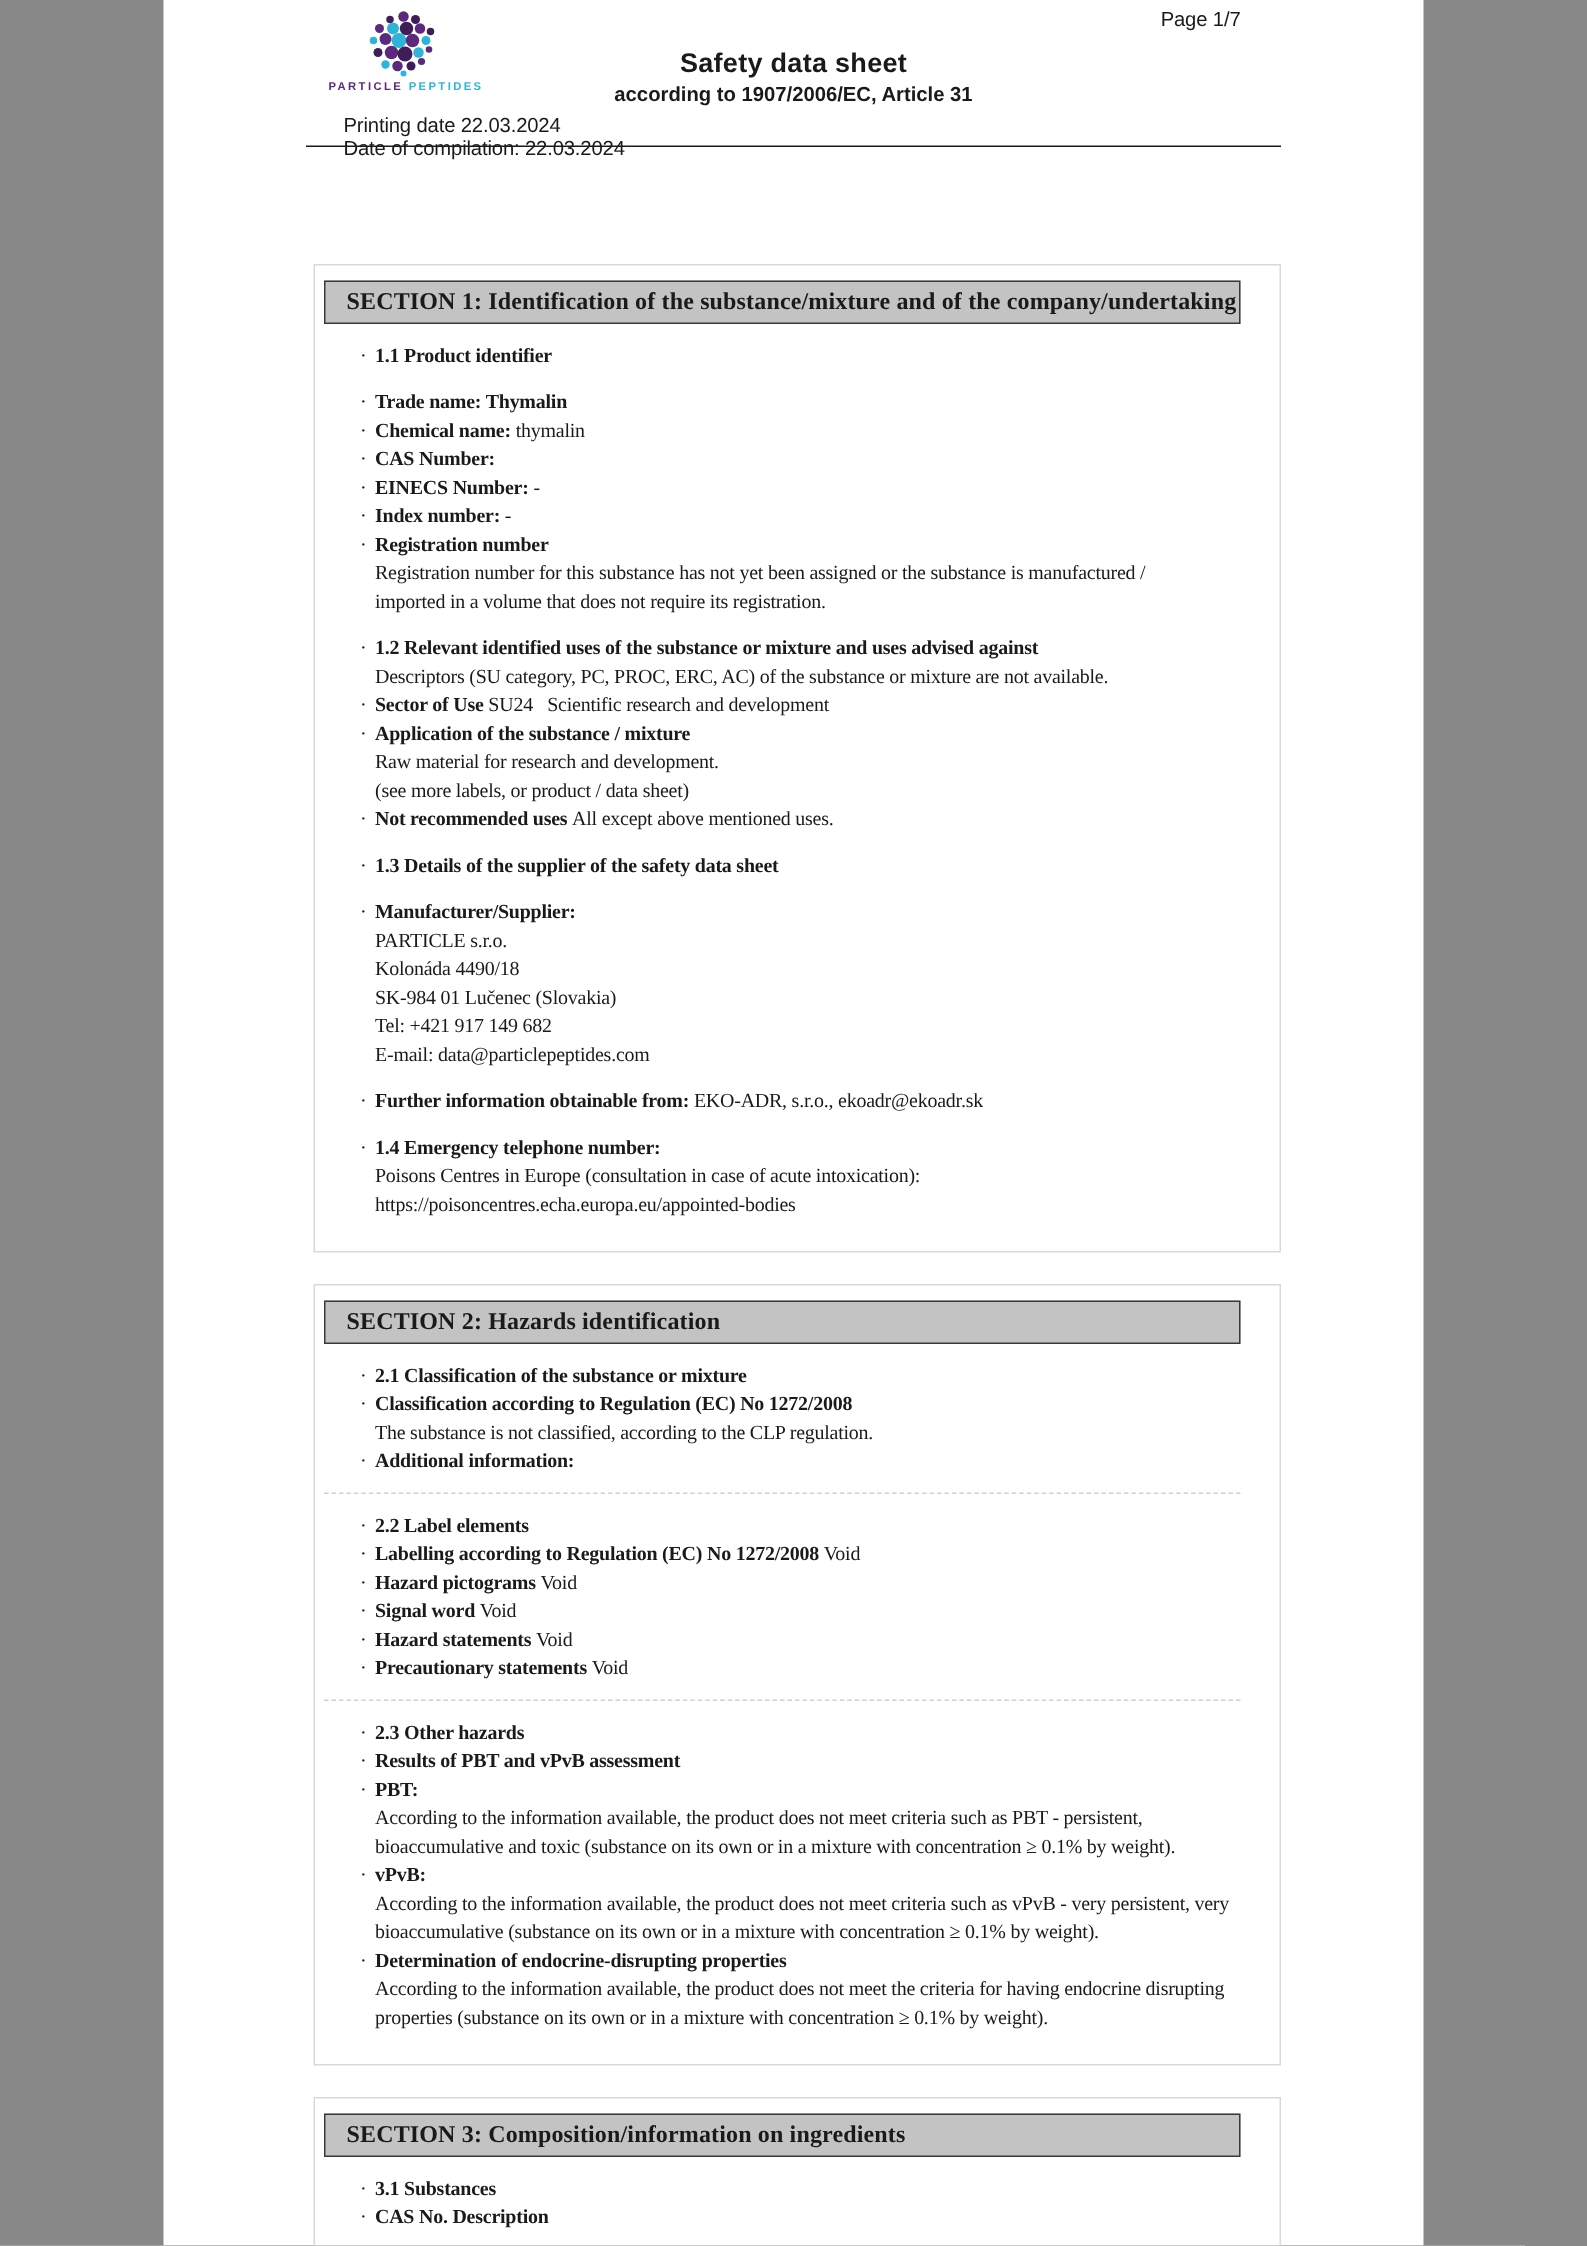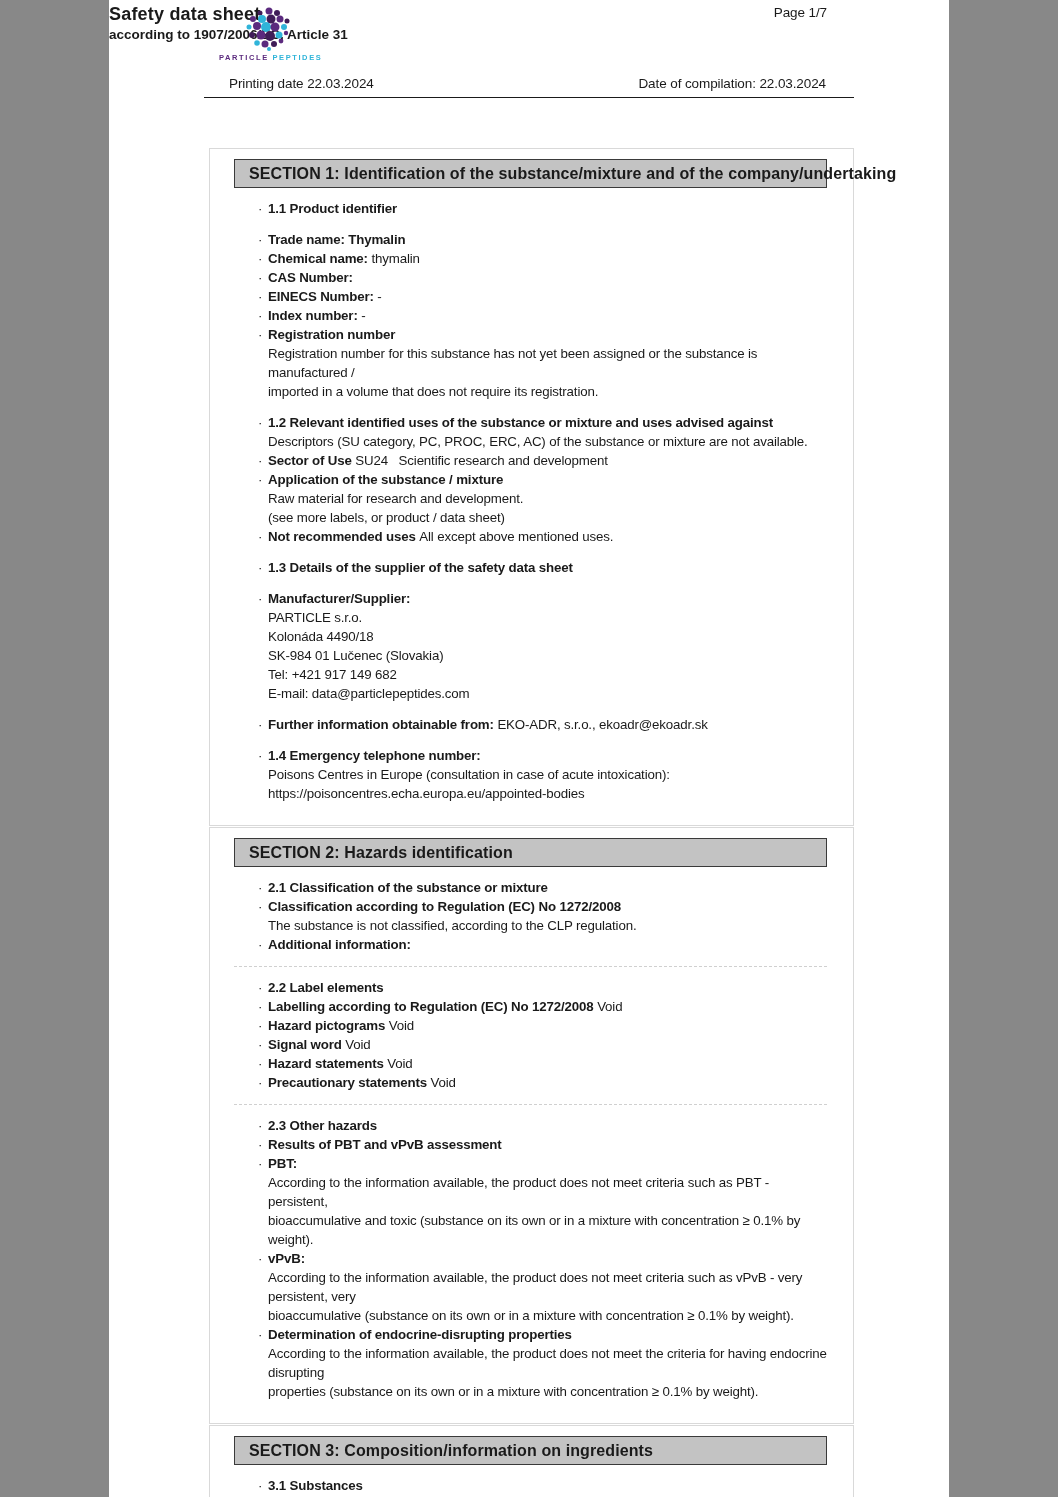--- a/index.html
+++ b/index.html
@@ -24,39 +24,40 @@
   .logo svg{display:block;margin:0 auto;}
   .logo-text{
     font-size:7.5px;font-weight:700;letter-spacing:1.6px;white-space:nowrap;
     margin-top:1px;
   }
   .logo-text .w1{color:var(--logo-purple,#5b2a7e);}
   .logo-text .w2{color:var(--logo-cyan,#2fb4d9);}
   .c-p1{fill:var(--logo-purple,#5b2a7e);}
   .c-p2{fill:var(--logo-dark,#3f1d58);}
   .c-c1{fill:var(--logo-cyan,#2fb4d9);}
-  .titles{padding-top:4px;}
+  .titles{padding-top:32px;text-align:center;}
   .doc-title{font-size:18px;font-weight:700;letter-spacing:0.2px;}
   .doc-subtitle{font-size:13.5px;font-weight:700;margin-top:2px;}
   .dates-row{
     position:absolute;top:76px;left:120px;right:123px;
     display:flex;justify-content:space-between;
-    font-size:13.5px;letter-spacing:-0.1px;
+    font-size:13.5px;letter-spacing:-0.1px;flex-direction:column;
   }
   .top-rule{
     position:absolute;top:97px;left:95px;right:95px;
     border-top:1.5px solid var(--rule-dark,#1a1a1a);
   }
   
   main{padding:106px 95px 0 100px;}
   .section-box{
     border:1px solid var(--box-border,#d9d9d9);
-    margin-bottom:1px;
-    padding:10px 26px 10px 24px;
+    margin-bottom:21px;
+    padding:10px 26px 10px 6px;
     background:#fff;
+    font-family:Liberation Serif, serif;
   }
   .section-bar{
     background:var(--bar-bg,#c3c3c3);
     border:1.5px solid var(--bar-border,#3a3a3a);
     height:27px;line-height:27px;
     padding-left:14px;
     font-size:16px;font-weight:700;letter-spacing:0.1px;
     white-space:nowrap;
   }
   .group{margin:11px 0 12px 0;}

